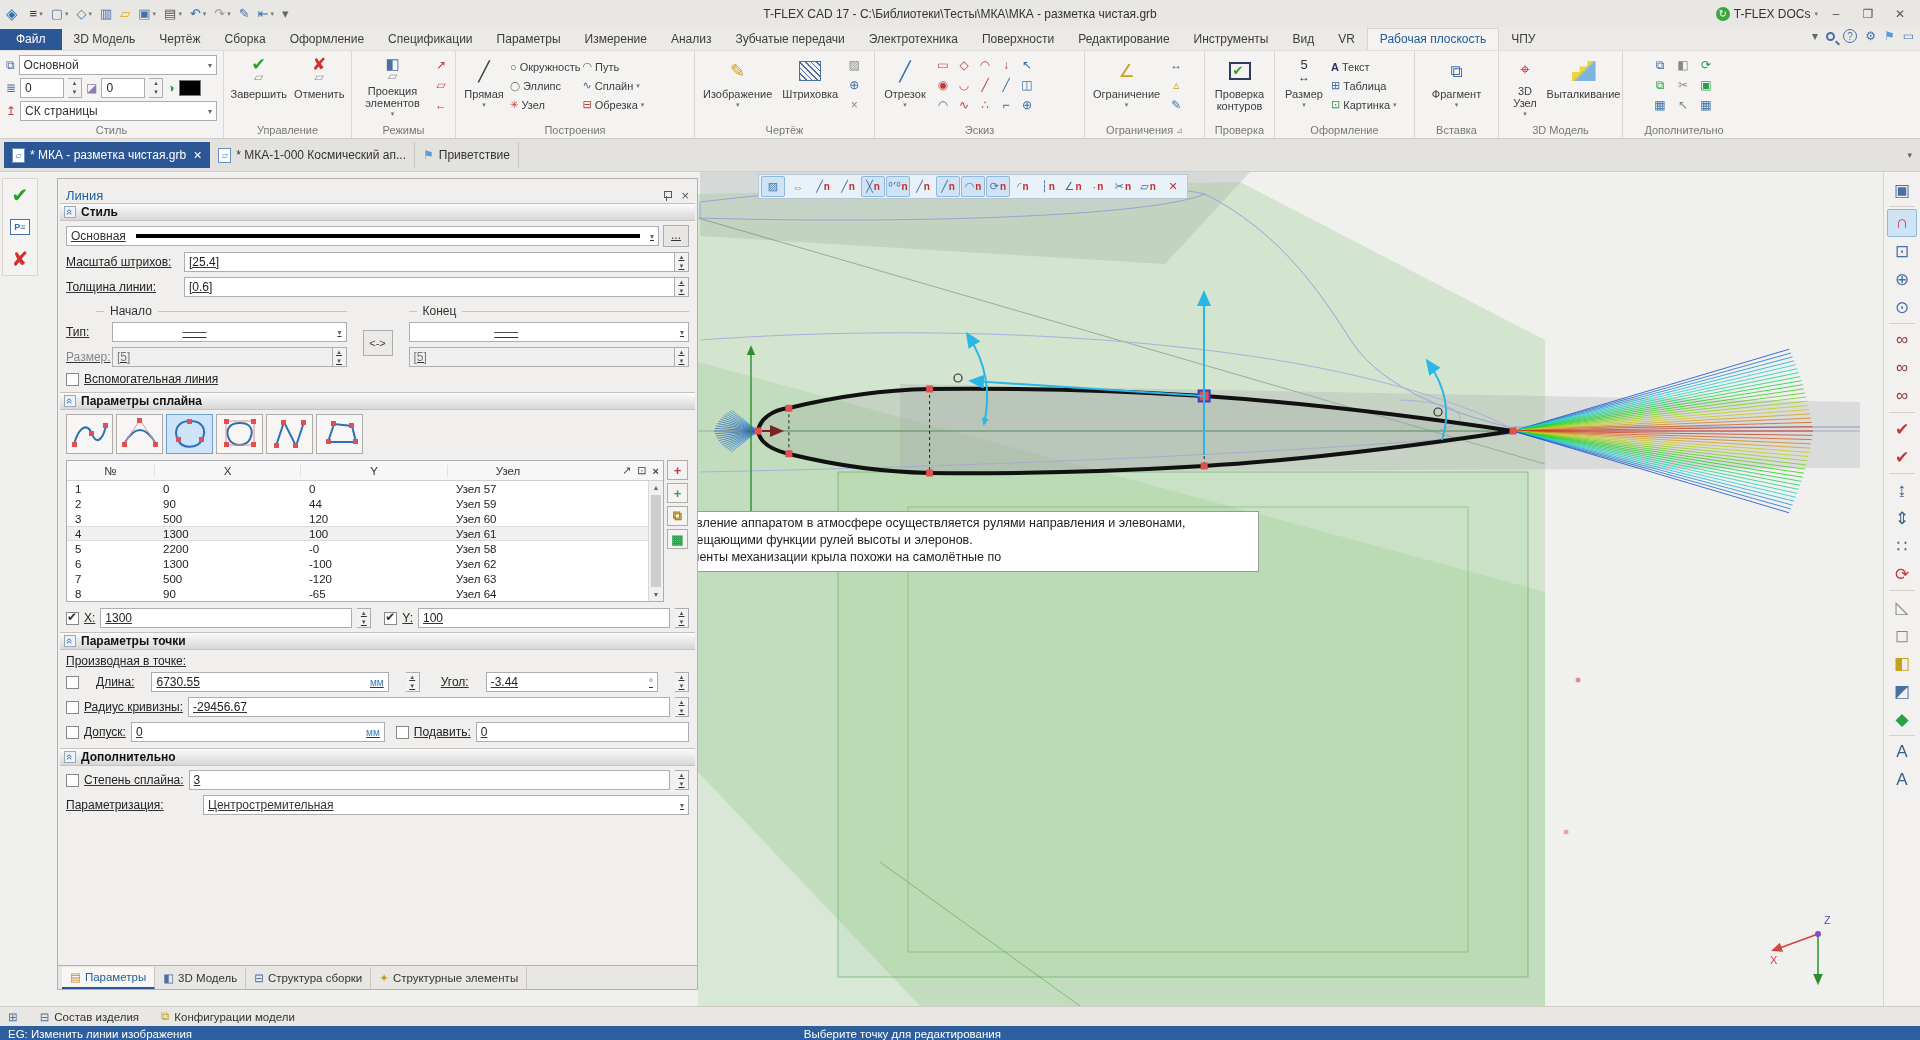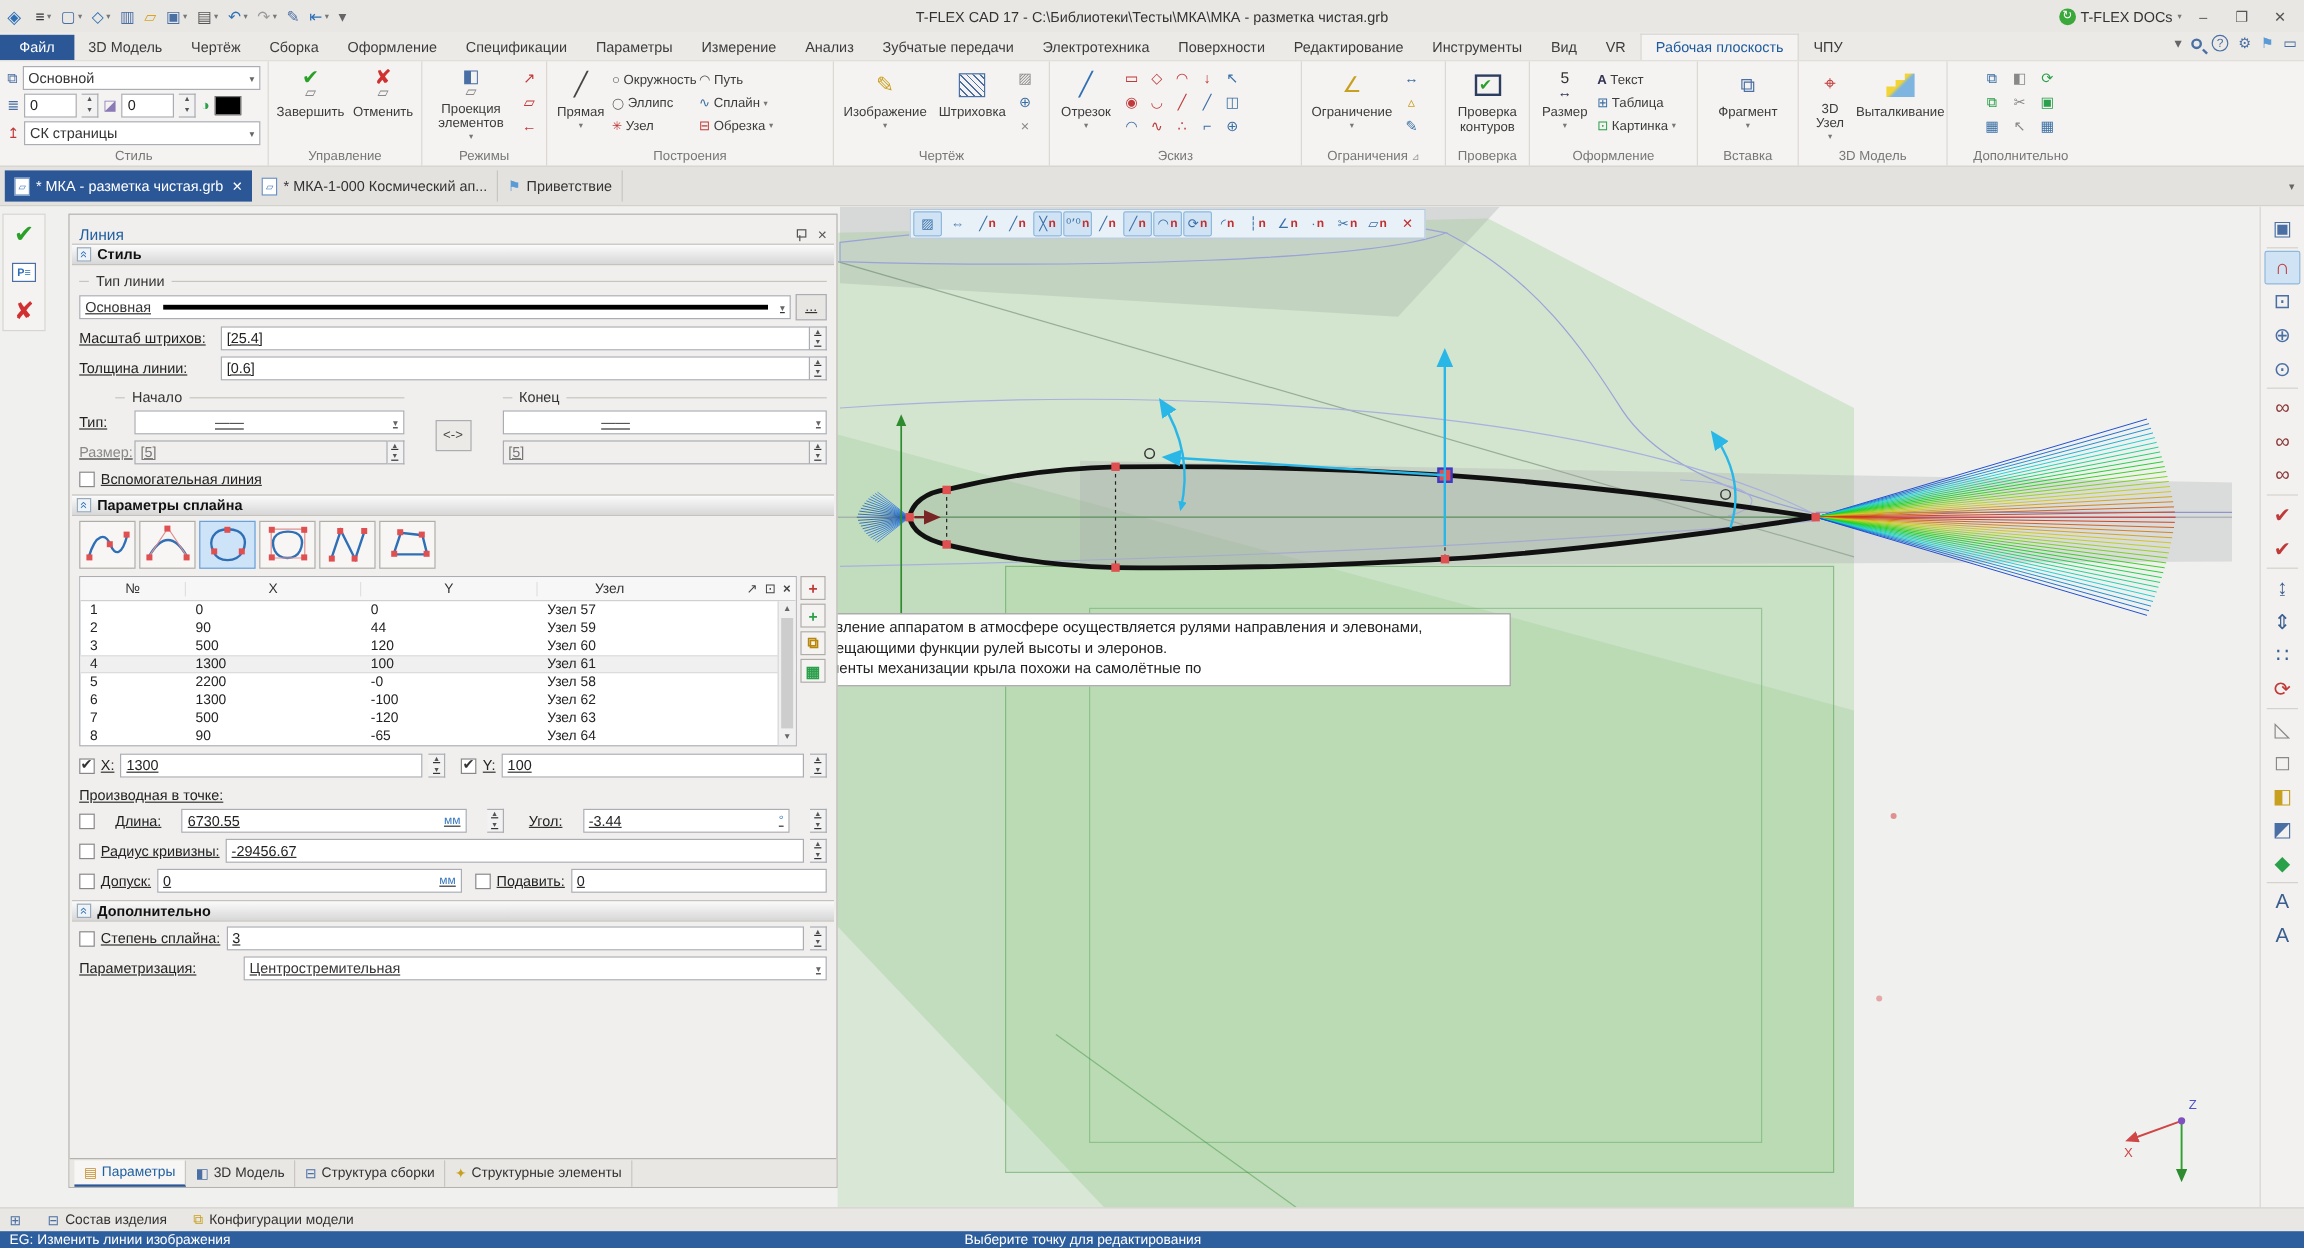--- a/index.html
+++ b/index.html
@@ -833,23 +833,20 @@
         <span class="pin-icon"></span>
         <span style="font-size:13px">×</span>
       </span>
     </div>
 
     <div class="sec">
       <span class="updbl">«</span>
       <b>Стиль</b>
     </div>
     <div class="pbody">
-      <div class="fieldset-line">
-          <span>Тип линии</span>
-        </div>
       <div class="frow" style="gap:4px">
         <div class="combo" style="flex:1">
           <span>Основная</span>
           <div style="flex:1;height:4px;background:#000;margin:0 10px"></div>
           <span class="dd">▾</span>
         </div>
         <div class="dots-btn">...</div>
       </div>
       <div class="frow">
         <span class="flabel" style="width:118px">Масштаб штрихов:</span>
@@ -864,21 +861,21 @@
       <div class="frow">
         <span class="flabel" style="width:118px">Толщина линии:</span>
         <div class="ipt" style="flex:1">
             <span>[0.6]</span>
           </div>
         <div class="spin">
             <span>▲</span>
             <span>▼</span>
           </div>
       </div>
-      <div class="row" style="gap:26px;align-items:flex-start">
+      <div class="row" style="gap:16px;align-items:flex-start">
         <div style="flex:1">
           <div class="fieldset-line" style="margin-left:30px">
               <span>Начало</span>
             </div>
           <div class="frow">
             <span class="flabel" style="width:46px">Тип:</span>
             <div class="combo" style="flex:1">
                 <span style="margin:0 auto">——</span>
                 <span class="dd">▾</span>
               </div>
@@ -1075,20 +1072,24 @@
         <div class="ipt" style="flex:1">
             <span>100</span>
           </div>
         <div class="spin">
             <span>▲</span>
             <span>▼</span>
           </div>
       </div>
     </div>
 
+    <div class="sec">
+      <span class="updbl">«</span>
+      <b>Параметры точки</b>
+    </div>
     <div class="pbody">
       <div class="frow" style="margin-bottom:4px">
           <span class="flabel">Производная в точке:</span>
         </div>
       <div class="frow" style="gap:17px">
         <span class="cb"></span>
         <span class="flabel">Длина:</span>
         <div class="ipt" style="flex:1.4">
             <span>6730.55</span>
             <span class="unit">мм</span>

